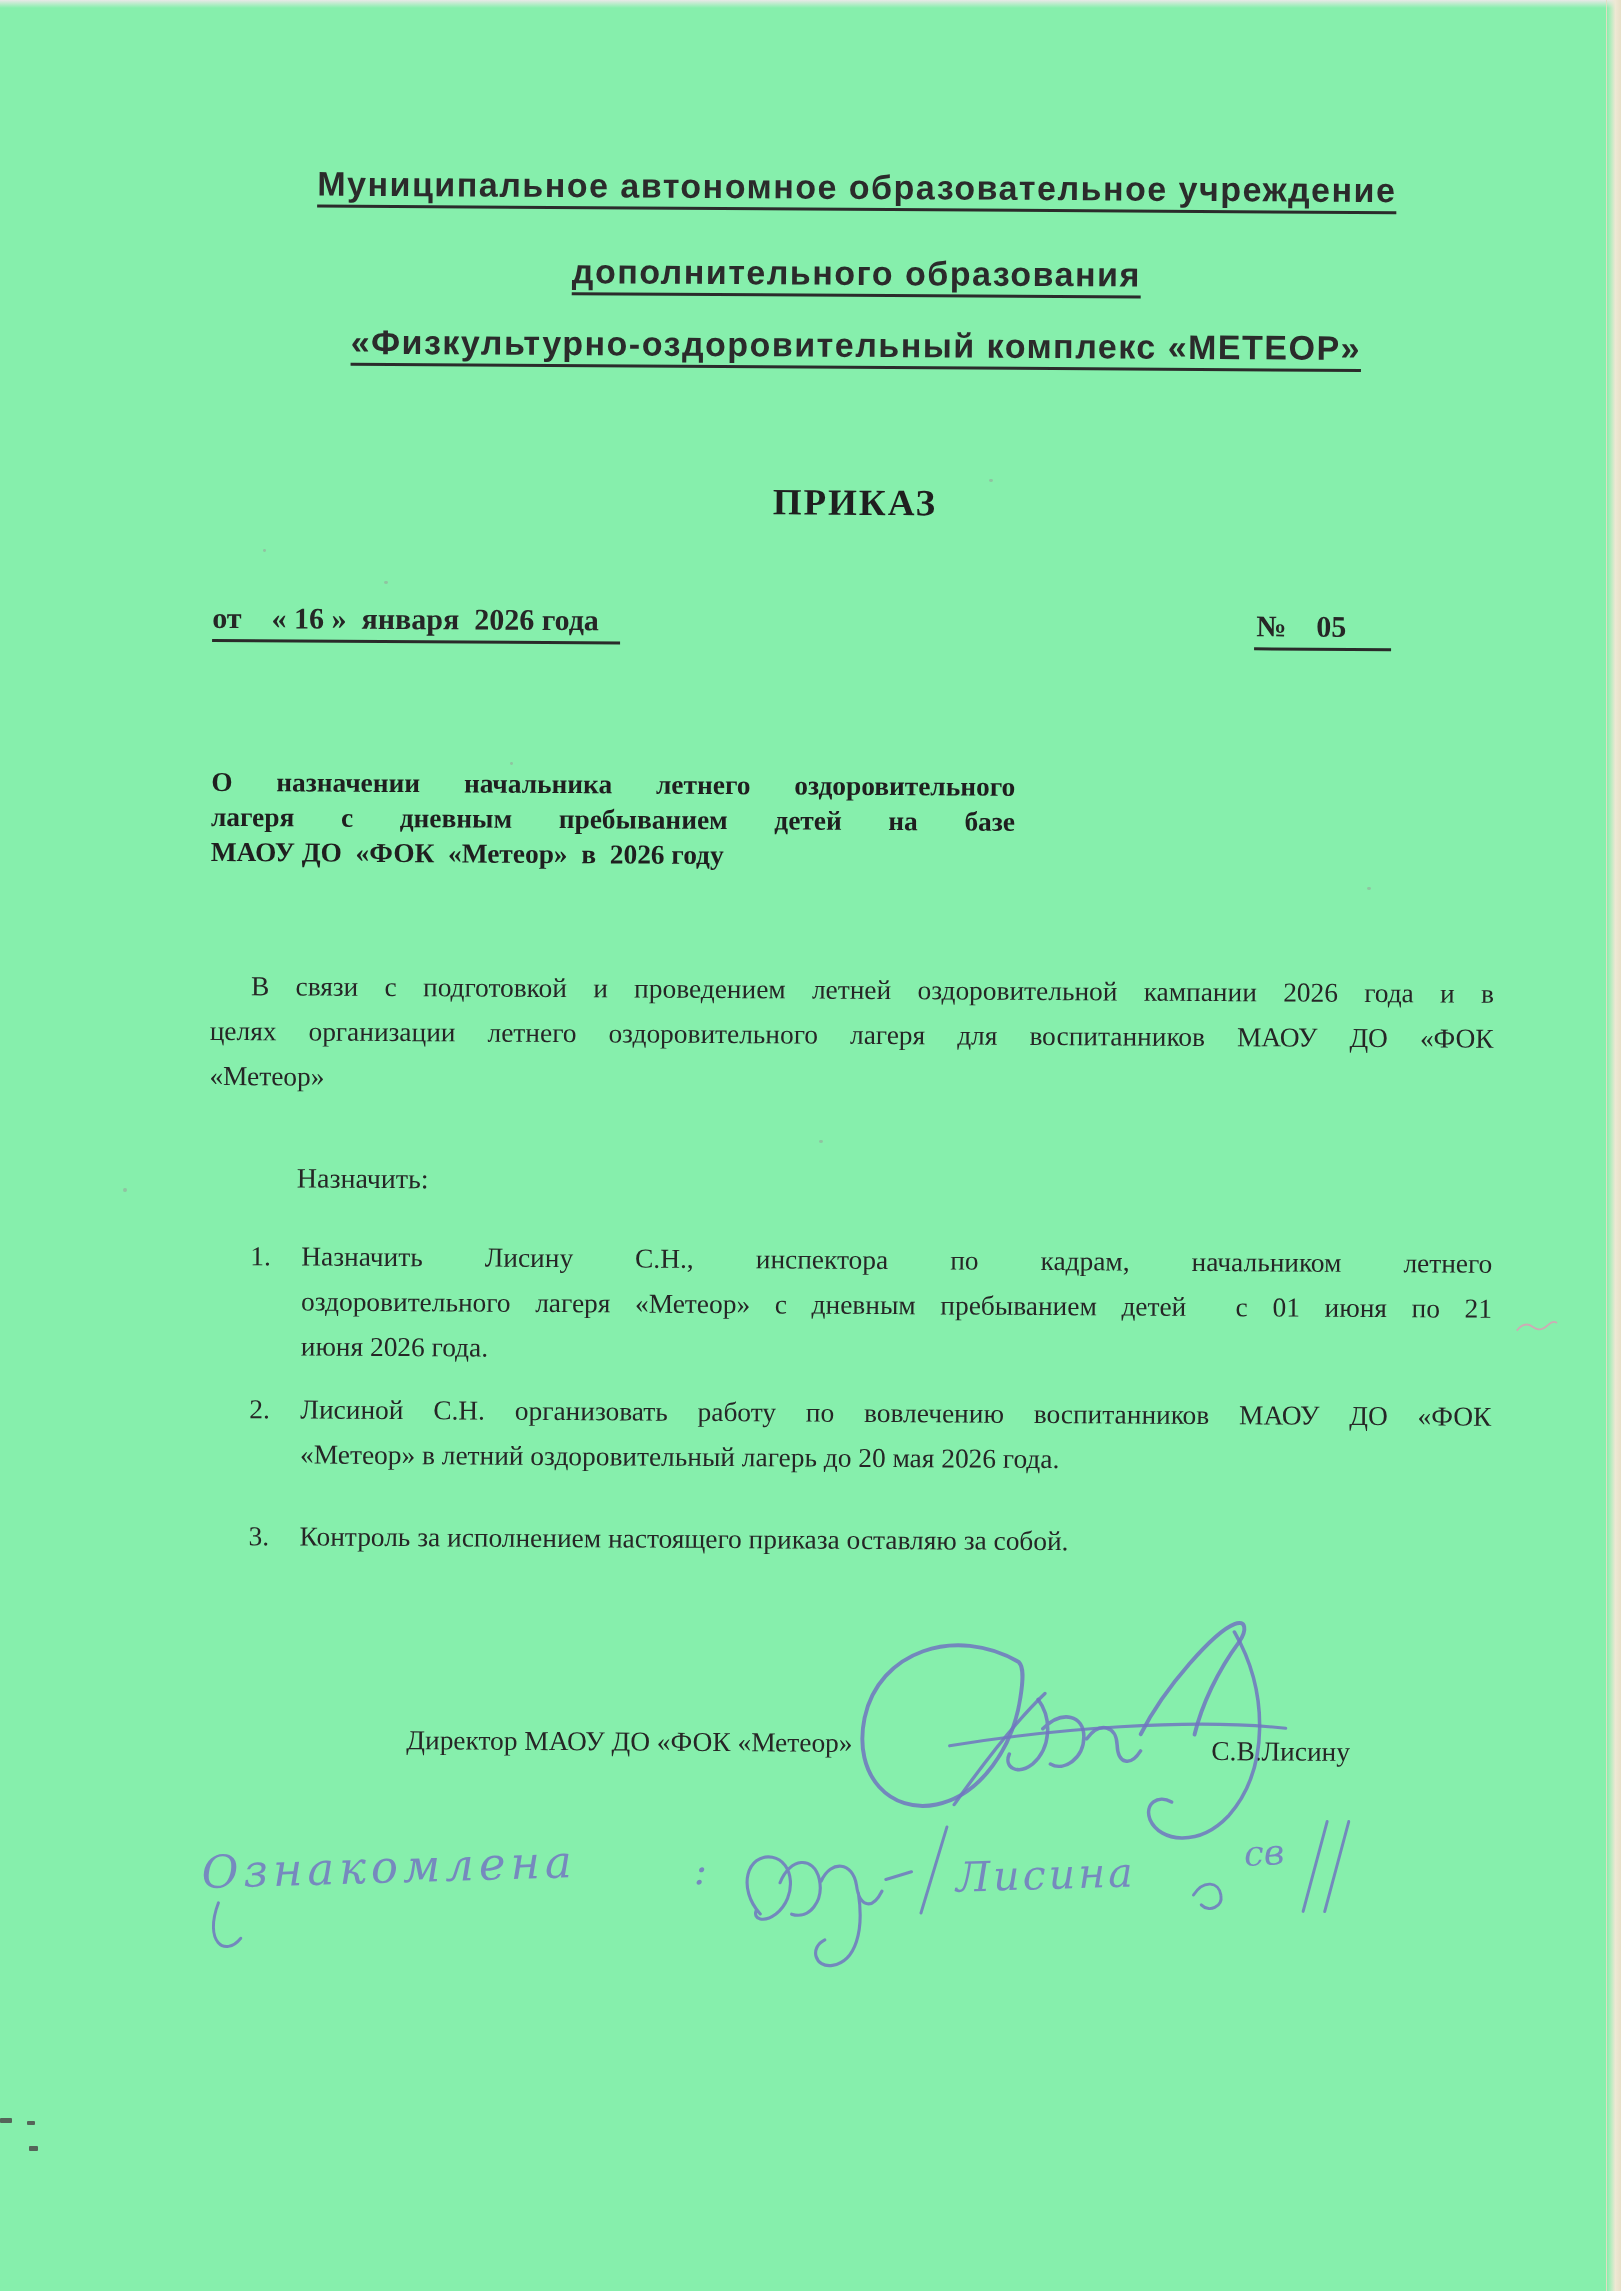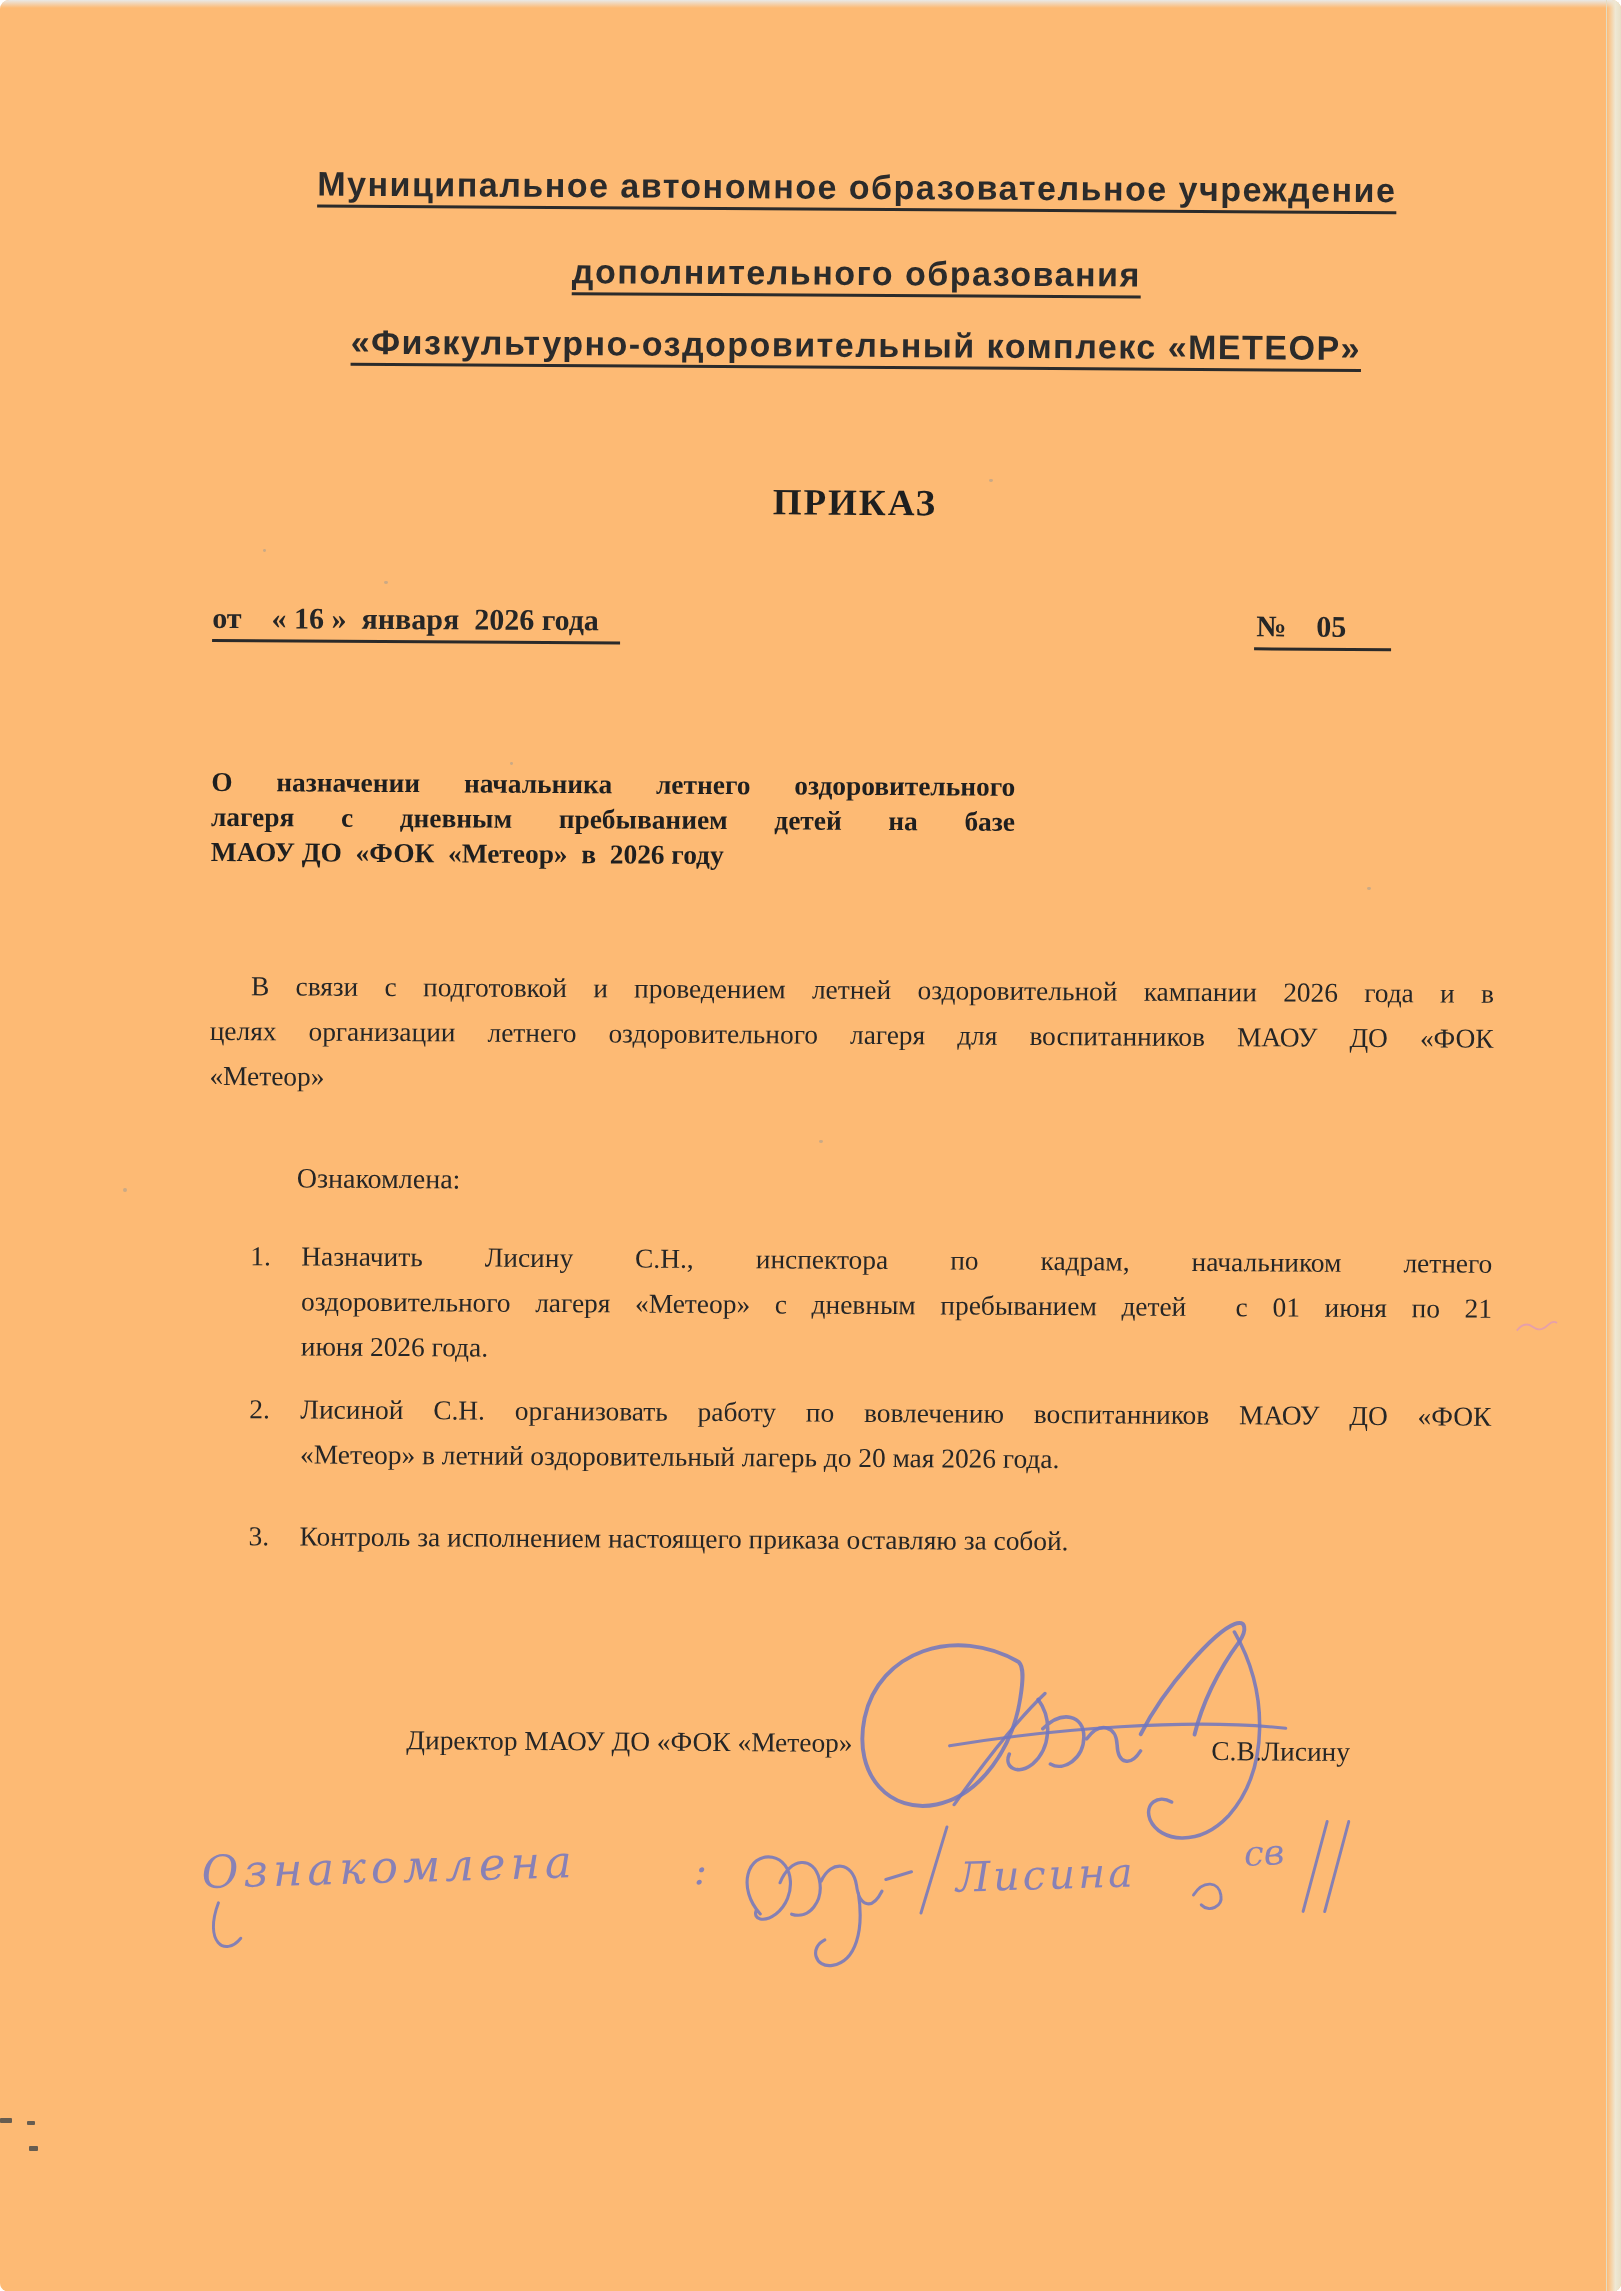--- a/index.html
+++ b/index.html
@@ -1,23 +1,22 @@
 <!DOCTYPE html>
 <html><head>
 <meta charset="utf-8">
 <style>
   html,body{margin:0;padding:0;background:#ffffff;}
   .page{
     position:relative;
     width:1621px;height:2292px;
-    background:#fdba74;
+    background:#86efac;
     overflow:hidden;
     font-family:"Liberation Serif", serif;
     color:#262626;
-    border-radius:9px;
   }
   .page::before{ 
     content:"";position:absolute;left:0;top:0;width:100%;height:7.8px;
     background:linear-gradient(#e9e9e7,rgba(255,255,255,0));z-index:5;
   }
   .edge-strip{
     position:absolute;top:0;right:0;width:13.7px;height:100%;
     background:linear-gradient(90deg, rgba(240,234,215,0) 0%, #efe8d4 60%, #e7dfc6 100%);
     border-left:1px solid #e3dcc3;z-index:5;
   }
@@ -98,21 +97,21 @@
         <div class="just">лагеря с дневным пребыванием детей на базе</div>
         <div class="pre">МАОУ ДО  «ФОК  «Метеор»  в  2026 году</div>
       </div>
 
       <div class="intro">
         <div class="l1">В связи с подготовкой и проведением летней оздоровительной кампании 2026 года и в</div>
         <div class="l2">целях организации летнего оздоровительного лагеря для воспитанников МАОУ ДО «ФОК</div>
         <div class="l3">«Метеор»</div>
       </div>
 
-      <div class="resolution">Ознакомлена:</div>
+      <div class="resolution">Назначить:</div>
 
       <div class="order-item item1">
         <span class="num">1.</span>
         <div class="body">
           <div class="just">Назначить Лисину С.Н., инспектора по кадрам, начальником летнего</div>
           <div class="just pre">оздоровительного лагеря «Метеор» с дневным пребыванием детей  с 01 июня по 21</div>
           <div>июня 2026 года.</div>
         </div>
       </div>
 

